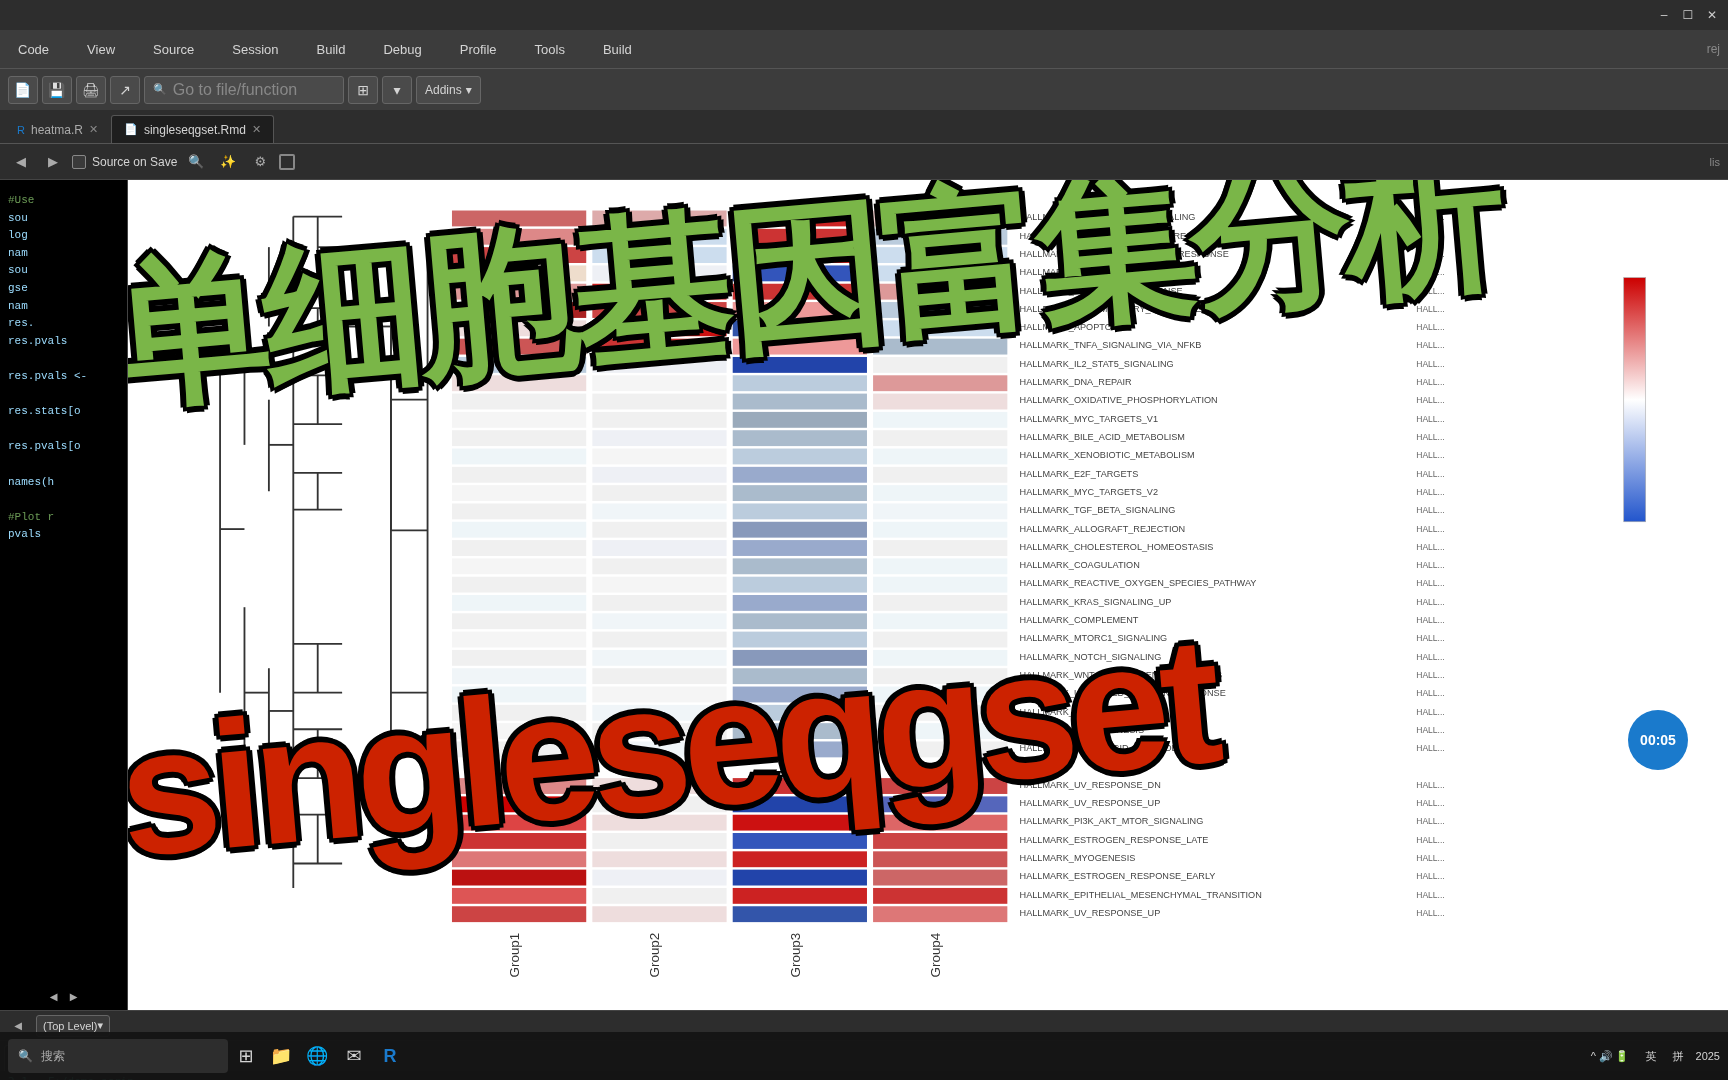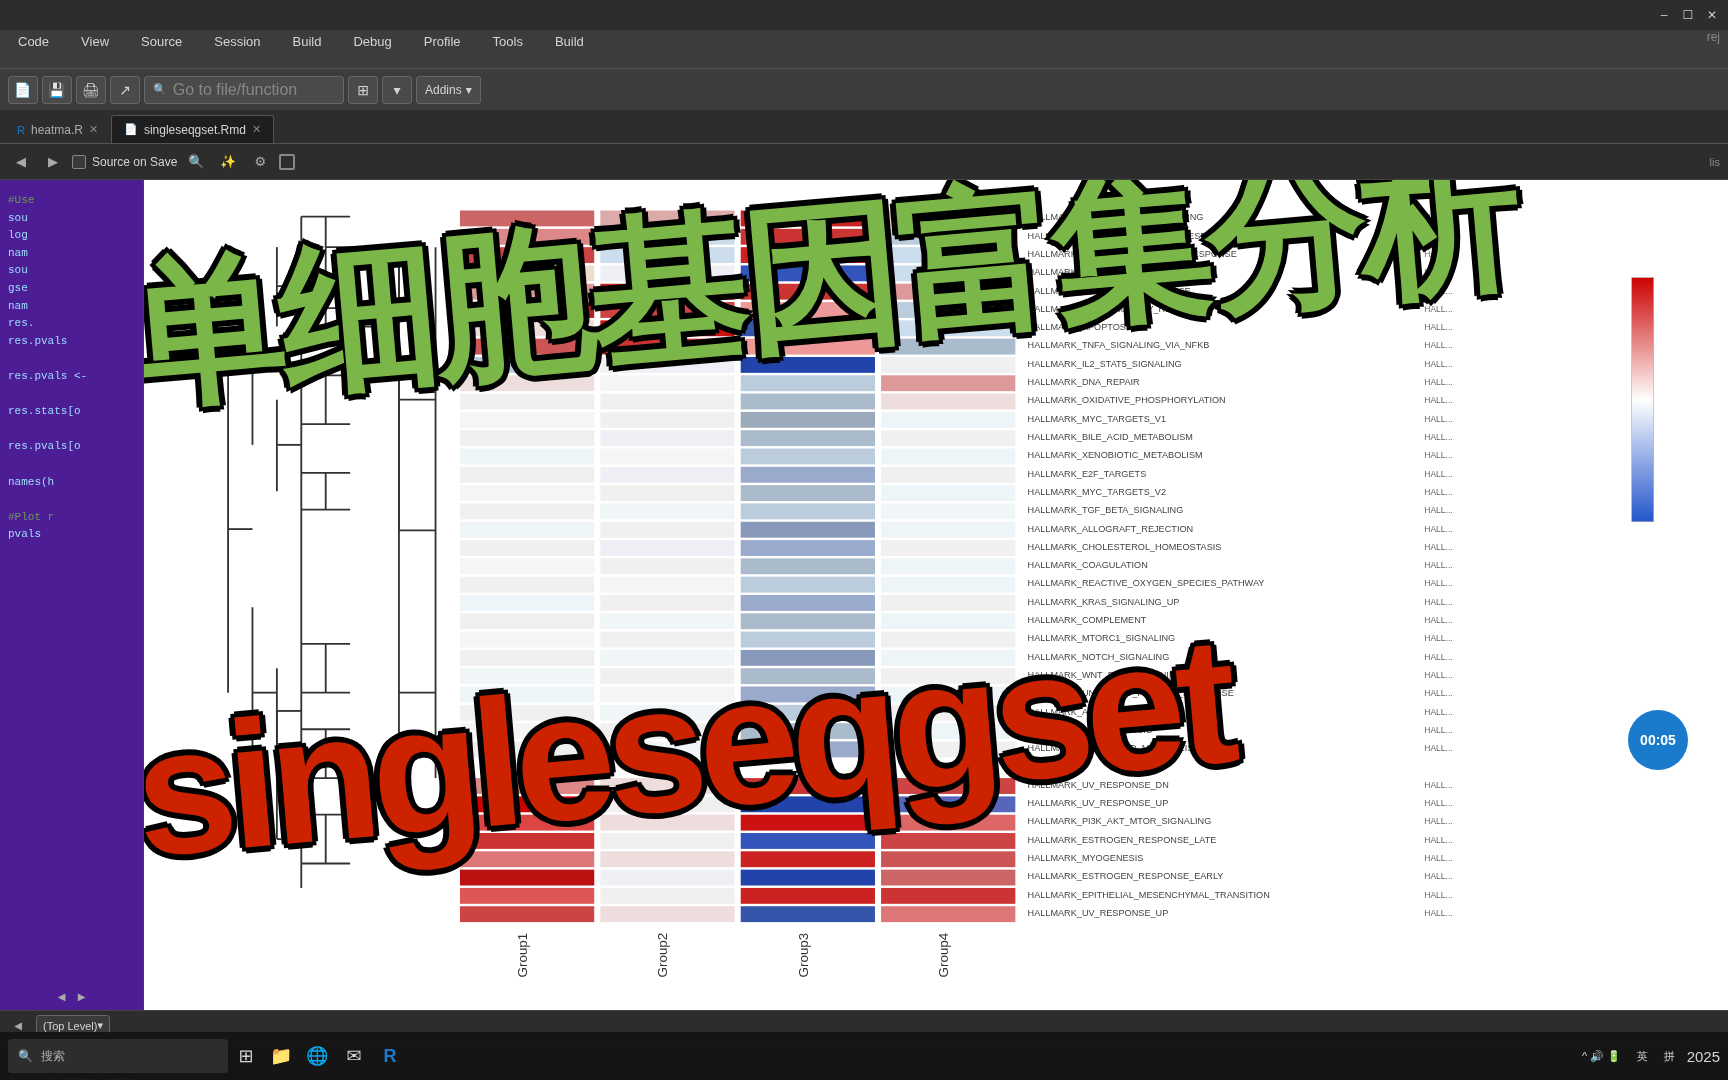--- a/index.html
+++ b/index.html
@@ -31,23 +31,23 @@
       color: #ccc;
       font-size: 12px;
       cursor: pointer;
     }
 
     
     .menu-bar {
       height: 38px;
       background: #3c3c3c;
       display: flex;
-      align-items: flex-start;
+      align-items: center;
       padding: 0 8px;
-      gap: 12px;
+      gap: 18px;
     }
     .menu-item {
       padding: 4px 10px;
       color: #d4d4d4;
       font-size: 13px;
       cursor: pointer;
       border-radius: 3px;
     }
 
     
@@ -169,22 +169,22 @@
     .checkbox {
       width: 14px;
       height: 14px;
       border: 1px solid #888;
       background: #3a3a3a;
       border-radius: 2px;
     }
 
     
     .editor-area {
-      width: 144px;
-      background: #4c1d95;
+      width: 128px;
+      background: #000000;
       border-right: 1px solid #444;
       padding: 8px 4px;
       overflow: hidden;
       position: relative;
     }
     .code-line {
       font-family: 'Consolas', 'Courier New', monospace;
       font-size: 11px;
       color: #569cd6;
       white-space: nowrap;
@@ -265,21 +265,21 @@
       display: flex;
       align-items: center;
       gap: 8px;
     }
     .taskbar-right .sys-item {
       font-size: 11px;
       color: #d4d4d4;
       padding: 0 4px;
     }
     .time-display {
-      font-size: 15px;
+      font-size: 11px;
       color: #d4d4d4;
       text-align: center;
     }
 
     
     .overlay-container {
       position: absolute;
       top: 0;
       left: 0;
       right: 0;

